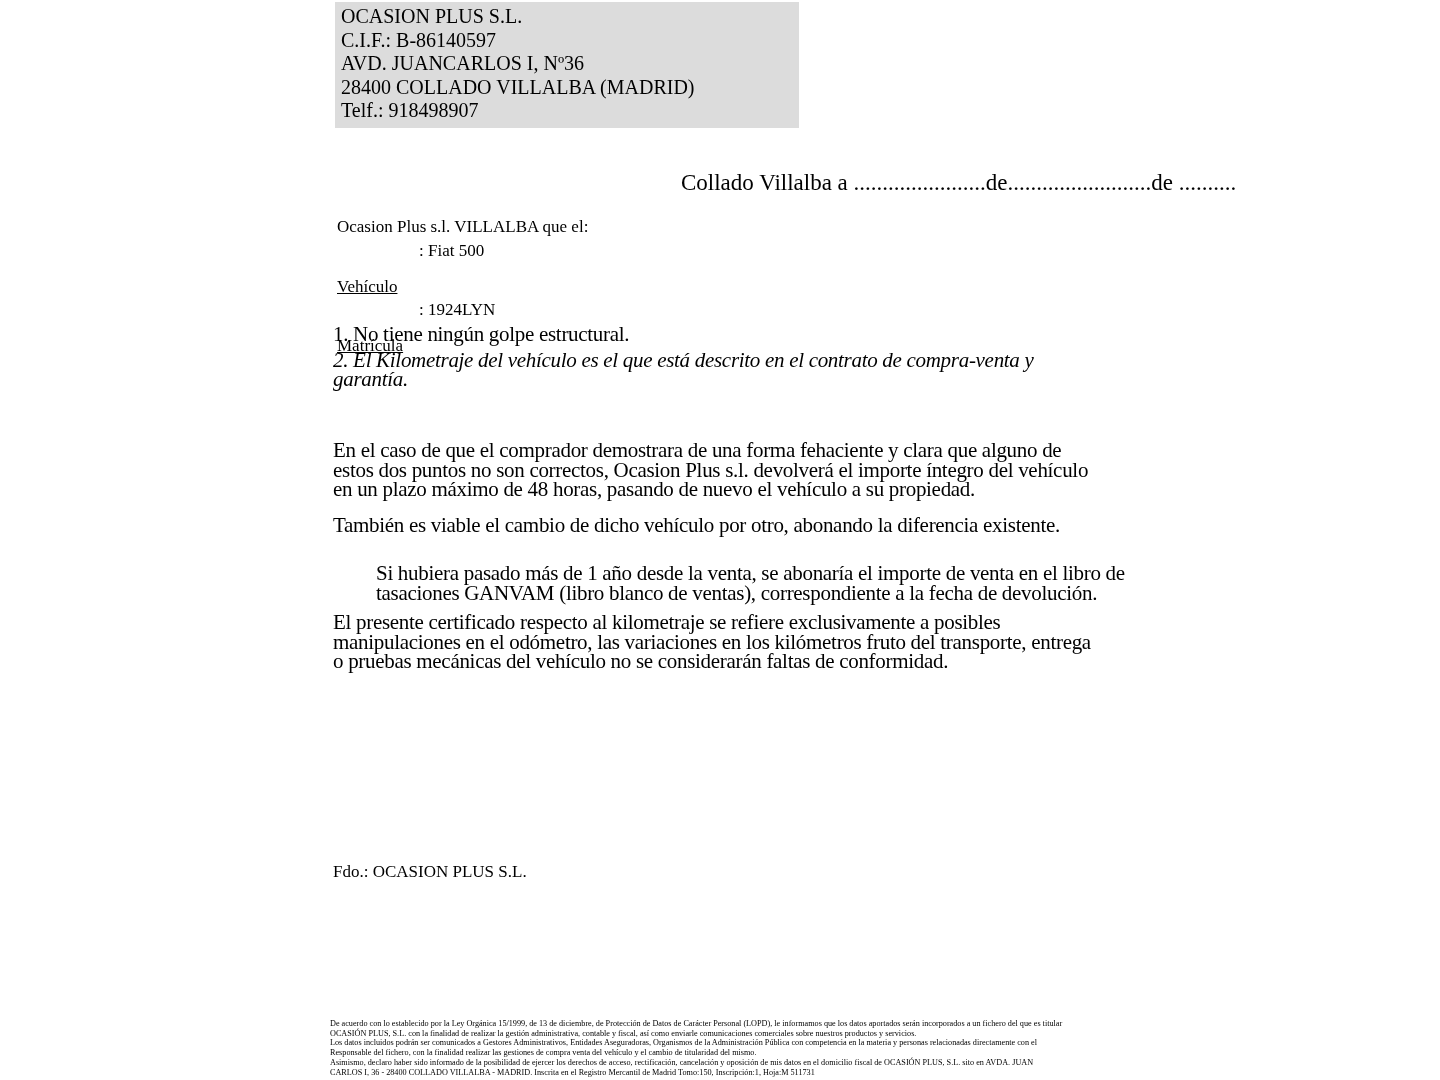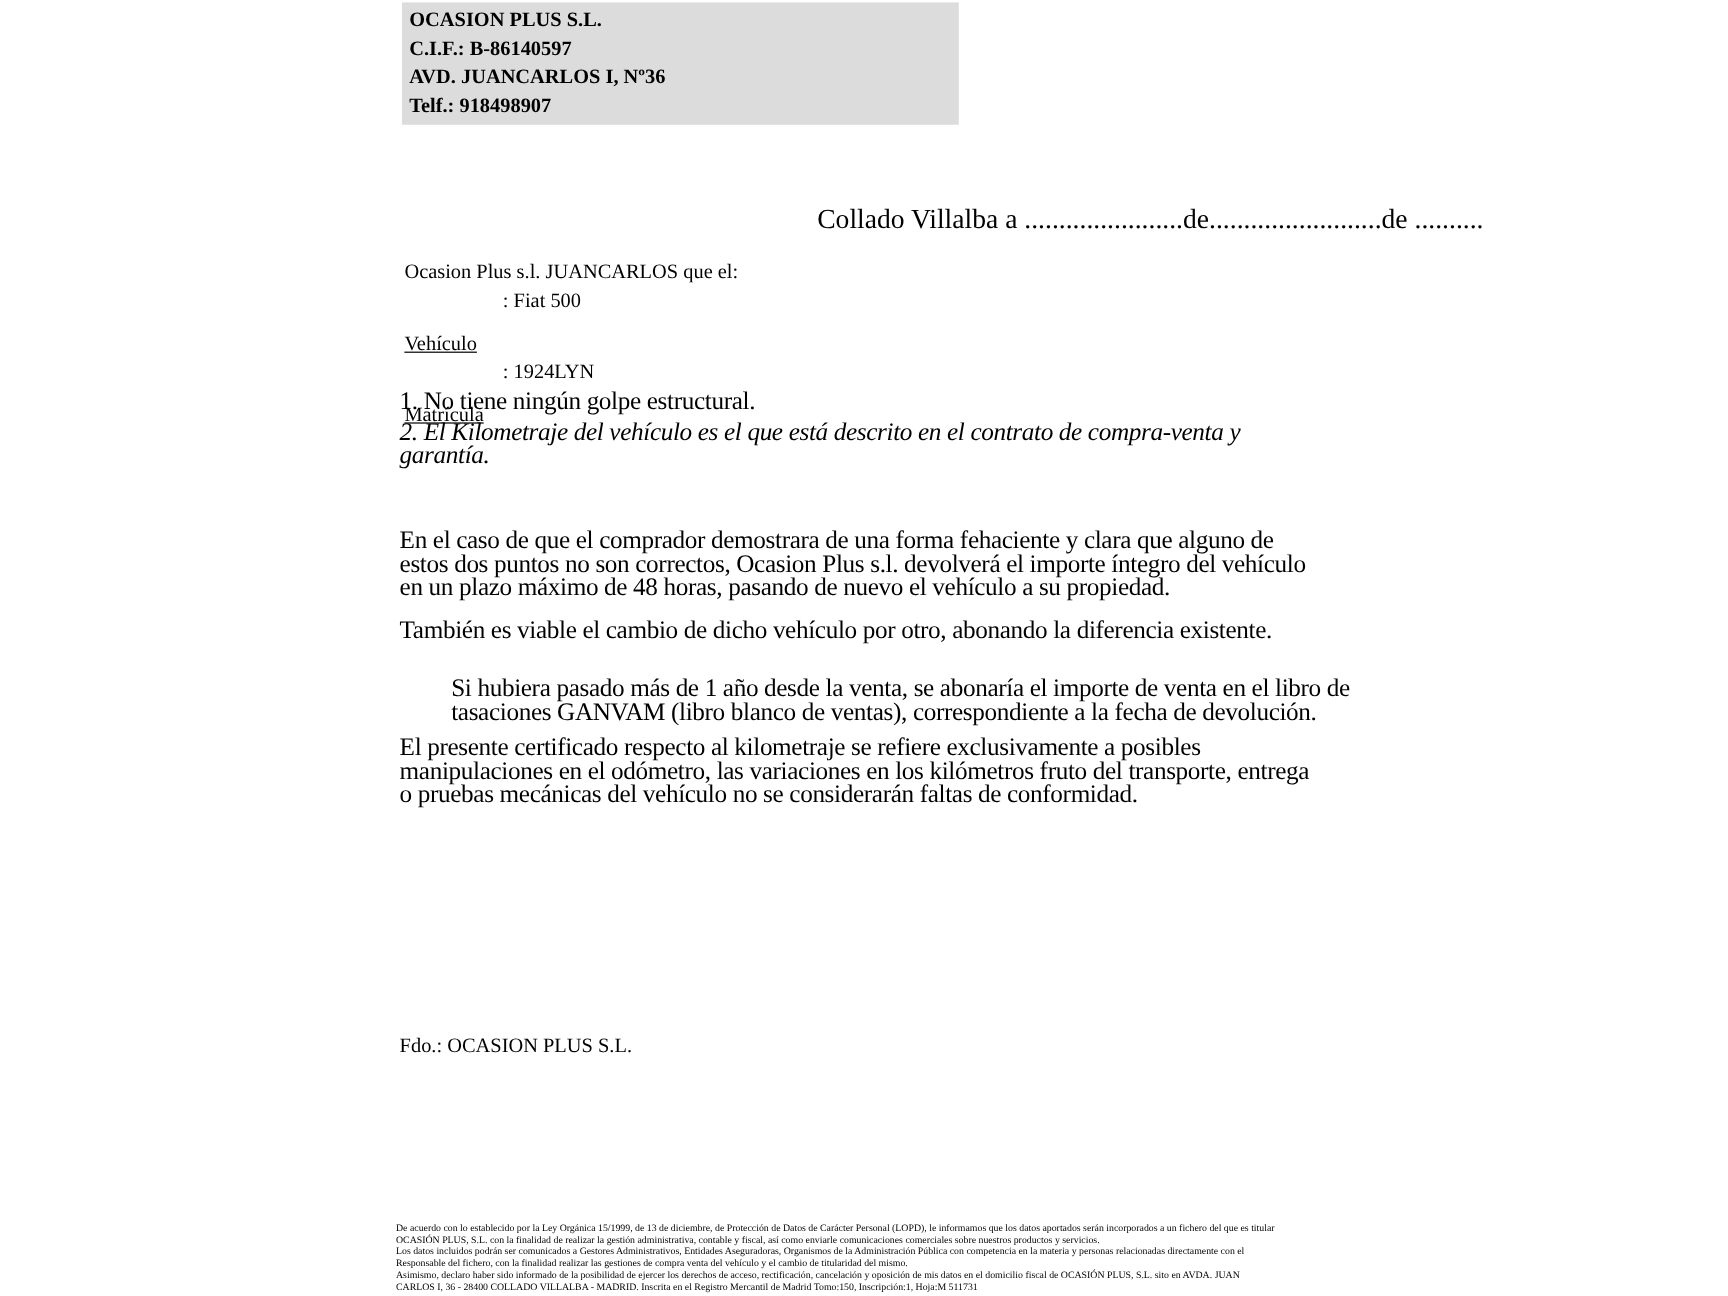--- a/index.html
+++ b/index.html
@@ -16,22 +16,22 @@
     font-family: "Liberation Serif", serif;
     overflow: hidden;
   }
   .header-box {
     position: absolute;
     left: 335px;
     top: 2px;
     width: 458px;
     background: #dcdcdc;
     padding: 3px 0 5px 6px;
-    font-weight: bold;
-    font-size: 17px;
+    font-weight: normal;
+    font-size: 20px;
     line-height: 23.5px;
   }
   .header-box div { white-space: nowrap; }
   .date-line {
     position: absolute;
     left: 681px;
     top: 170px;
     font-size: 23px;
     white-space: nowrap;
   }
@@ -85,27 +85,28 @@
 </style>
 </head>
 <body>
 
 <div class="page">
 
   <div class="header-box">
     <div>OCASION PLUS S.L.</div>
     <div>C.I.F.: B-86140597</div>
     <div>AVD. JUANCARLOS I, Nº36</div>
+    <div>28400 COLLADO VILLALBA (MADRID)</div>
     <div>Telf.: 918498907</div>
   </div>
 
   <div class="date-line">Collado Villalba a .......................de.........................de ..........</div>
 
   <div class="cert-block">
-    <div>Ocasion Plus s.l. JUANCARLOS que el:</div>
+    <div>Ocasion Plus s.l. VILLALBA que el:</div>
     <div class="cert-field">
       <span class="label">Vehículo</span>
       <span class="value">: Fiat 500</span>
     </div>
     <div class="cert-field">
       <span class="label">Matrícula</span>
       <span class="value">: 1924LYN</span>
     </div>
   </div>
 

